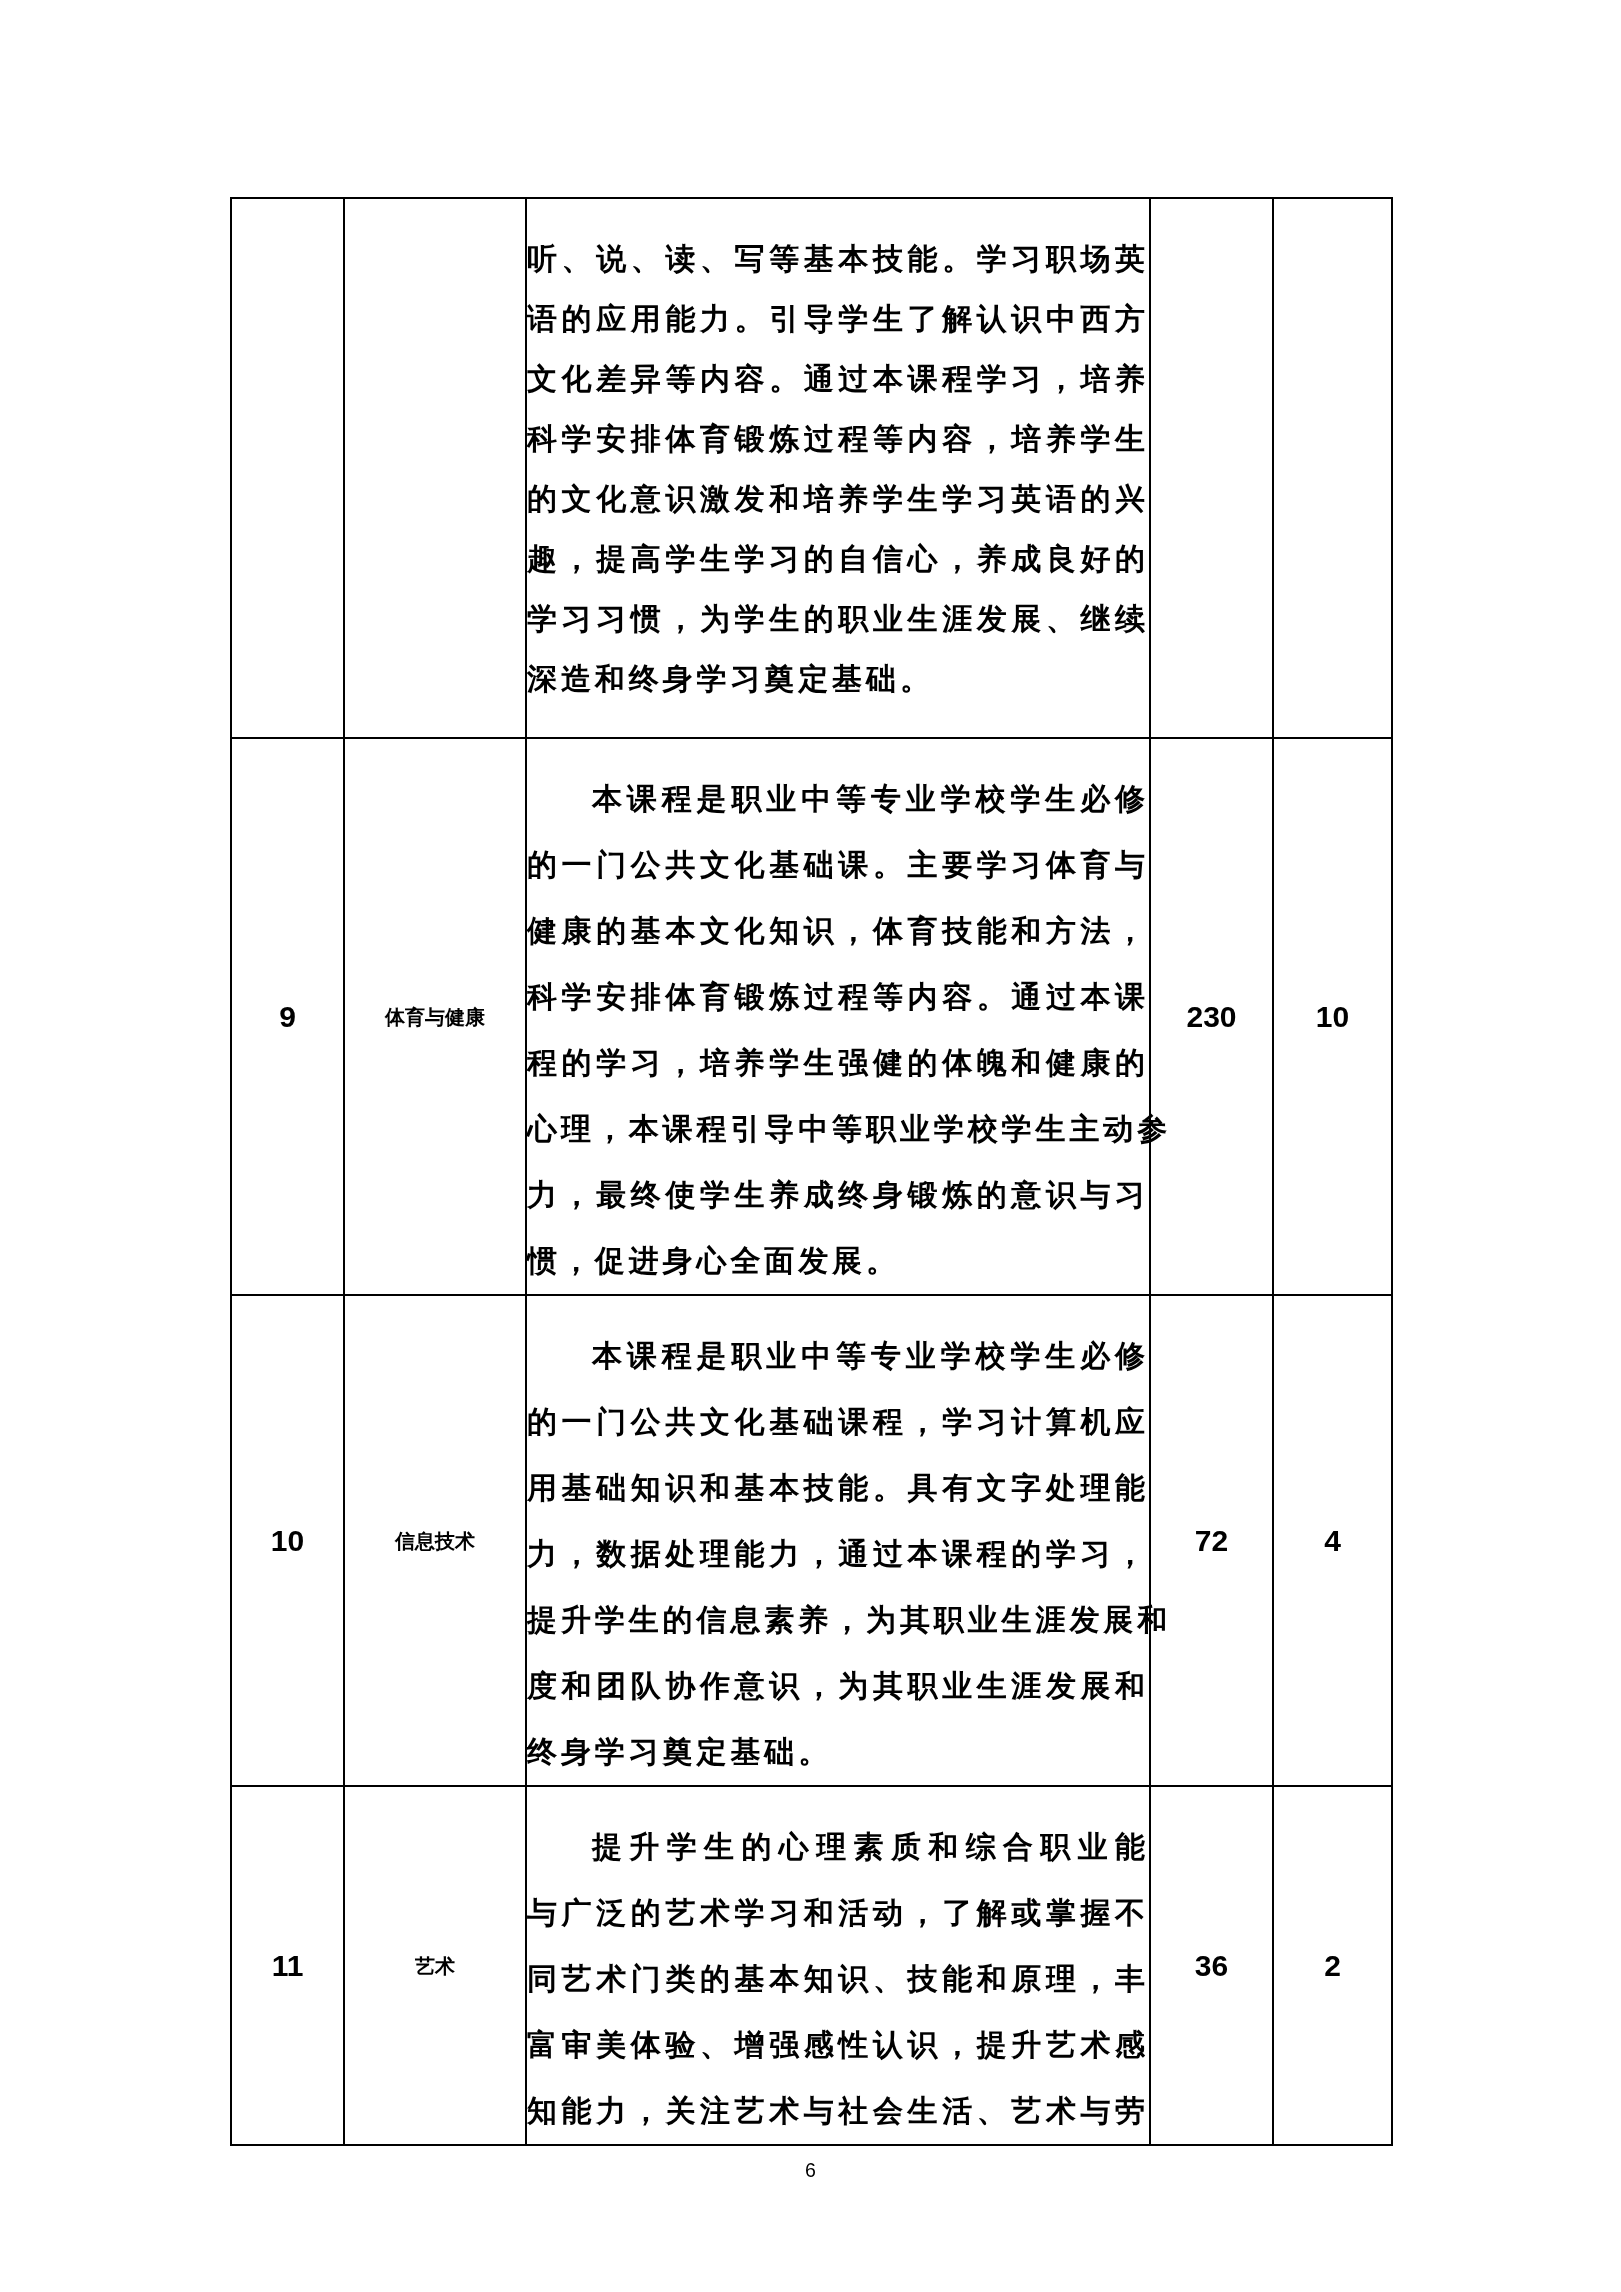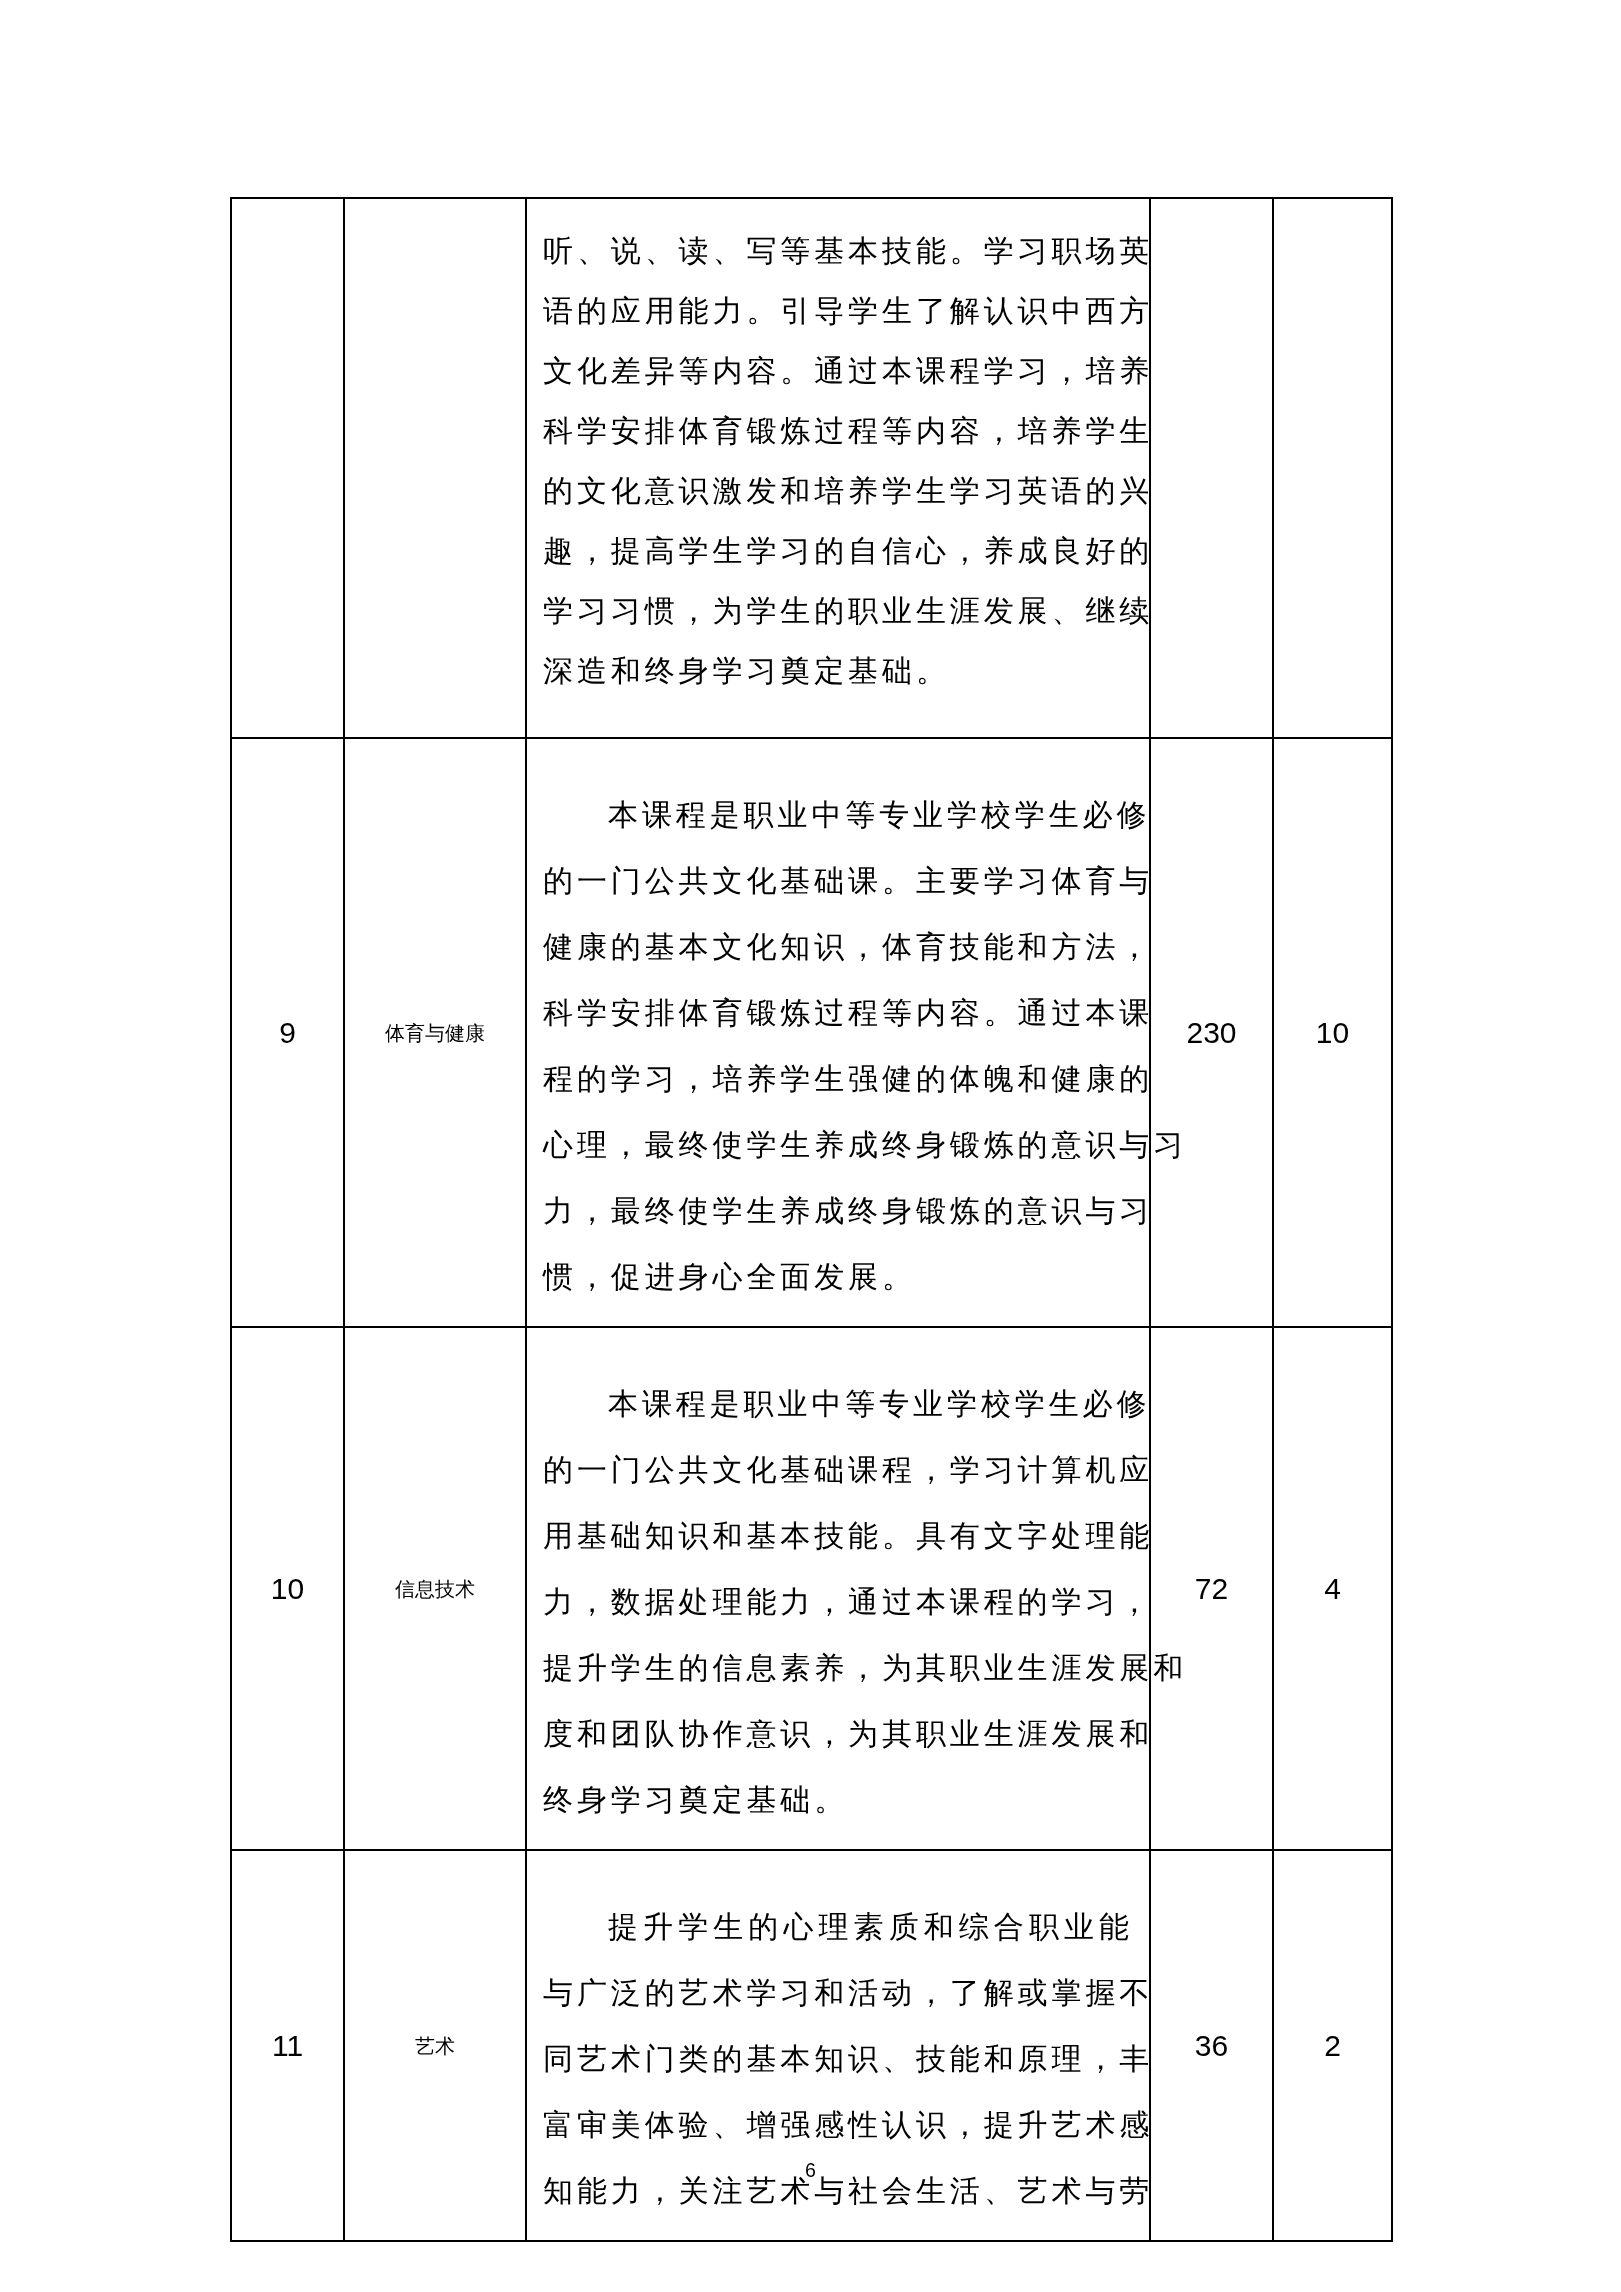--- a/index.html
+++ b/index.html
@@ -25,23 +25,24 @@
     table.course-table {
       position: absolute;
       left: 230px;
       top: 197px;
       border-collapse: collapse;
       table-layout: fixed;
       width: 1161px;
     }
     table.course-table td {
       border: 2.9px solid #000000;
-      padding: 16px;
+      padding: 0;
       vertical-align: middle;
       text-align: center;
+      font-weight: bold;
     }
     col.c-no { width: 113px; }
     col.c-name { width: 182px; }
     col.c-desc { width: 624px; }
     col.c-hours { width: 123px; }
     col.c-credits { width: 119px; }
 
     .num {
       font-family: "Liberation Sans", "DejaVu Sans", sans-serif;
       font-size: 30px;
@@ -131,21 +132,21 @@
         <td><span class="num">9</span></td>
         <td>
             <div class="name">体育与健康</div>
           </td>
         <td class="desc">
           <span class="line indent">本课程是职业中等专业学校学生必修</span>
           <span class="line">的一门公共文化基础课。主要学习体育与</span>
           <span class="line">健康的基本文化知识，体育技能和方法，</span>
           <span class="line">科学安排体育锻炼过程等内容。通过本课</span>
           <span class="line">程的学习，培养学生强健的体魄和健康的</span>
-          <span class="line">心理，最终使学生养成终身锻炼的意识与习</span>
+          <span class="line">心理，本课程引导中等职业学校学生主动参</span>
           <span class="line">力，最终使学生养成终身锻炼的意识与习</span>
           <span class="line last">惯，促进身心全面发展。</span>
         </td>
         <td><span class="num">230</span></td>
         <td><span class="num">10</span></td>
       </tr>
 
       <tr class="row-r10 row-std">
         <td><span class="num">10</span></td>
         <td>

